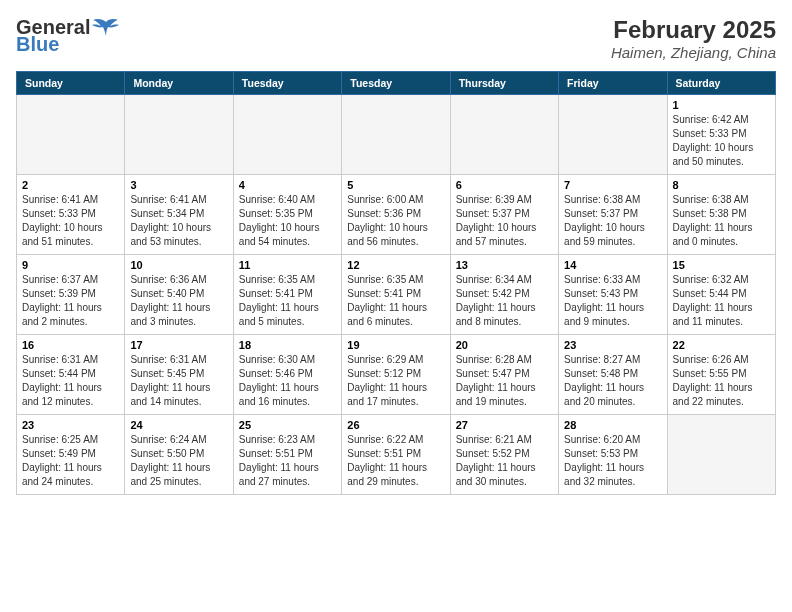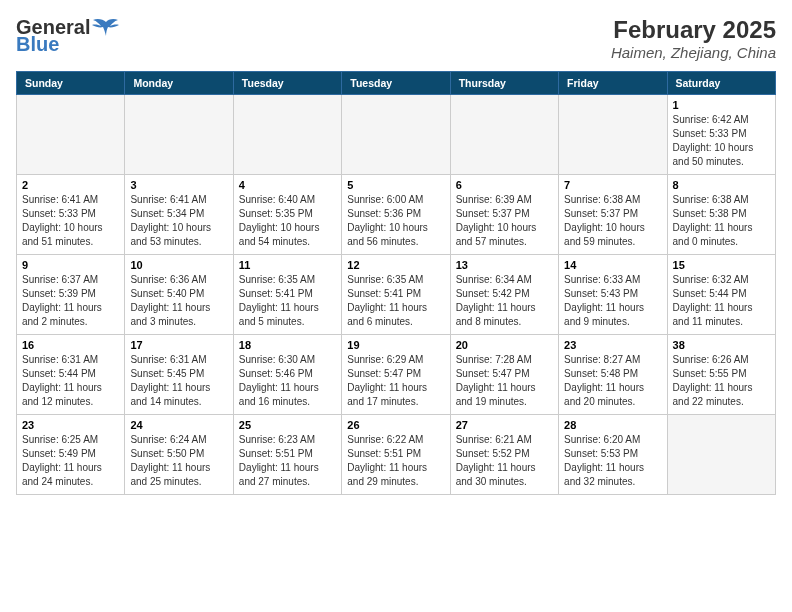--- a/index.html
+++ b/index.html
@@ -219,37 +219,37 @@
         </td>
         <td>
           <span class="day-num">18</span>
           <div class="day-info">Sunrise: 6:30 AM
 Sunset: 5:46 PM
 Daylight: 11 hours and 16 minutes.</div>
         </td>
         <td>
           <span class="day-num">19</span>
           <div class="day-info">Sunrise: 6:29 AM
-Sunset: 5:47 PM
+Sunset: 5:12 PM
 Daylight: 11 hours and 17 minutes.</div>
         </td>
         <td>
           <span class="day-num">20</span>
-          <div class="day-info">Sunrise: 7:28 AM
+          <div class="day-info">Sunrise: 6:28 AM
 Sunset: 5:47 PM
 Daylight: 11 hours and 19 minutes.</div>
         </td>
         <td>
           <span class="day-num">23</span>
           <div class="day-info">Sunrise: 8:27 AM
 Sunset: 5:48 PM
 Daylight: 11 hours and 20 minutes.</div>
         </td>
         <td>
-          <span class="day-num">38</span>
+          <span class="day-num">22</span>
           <div class="day-info">Sunrise: 6:26 AM
 Sunset: 5:55 PM
 Daylight: 11 hours and 22 minutes.</div>
         </td>
       </tr>
       <tr>
         <td>
           <span class="day-num">23</span>
           <div class="day-info">Sunrise: 6:25 AM
 Sunset: 5:49 PM

